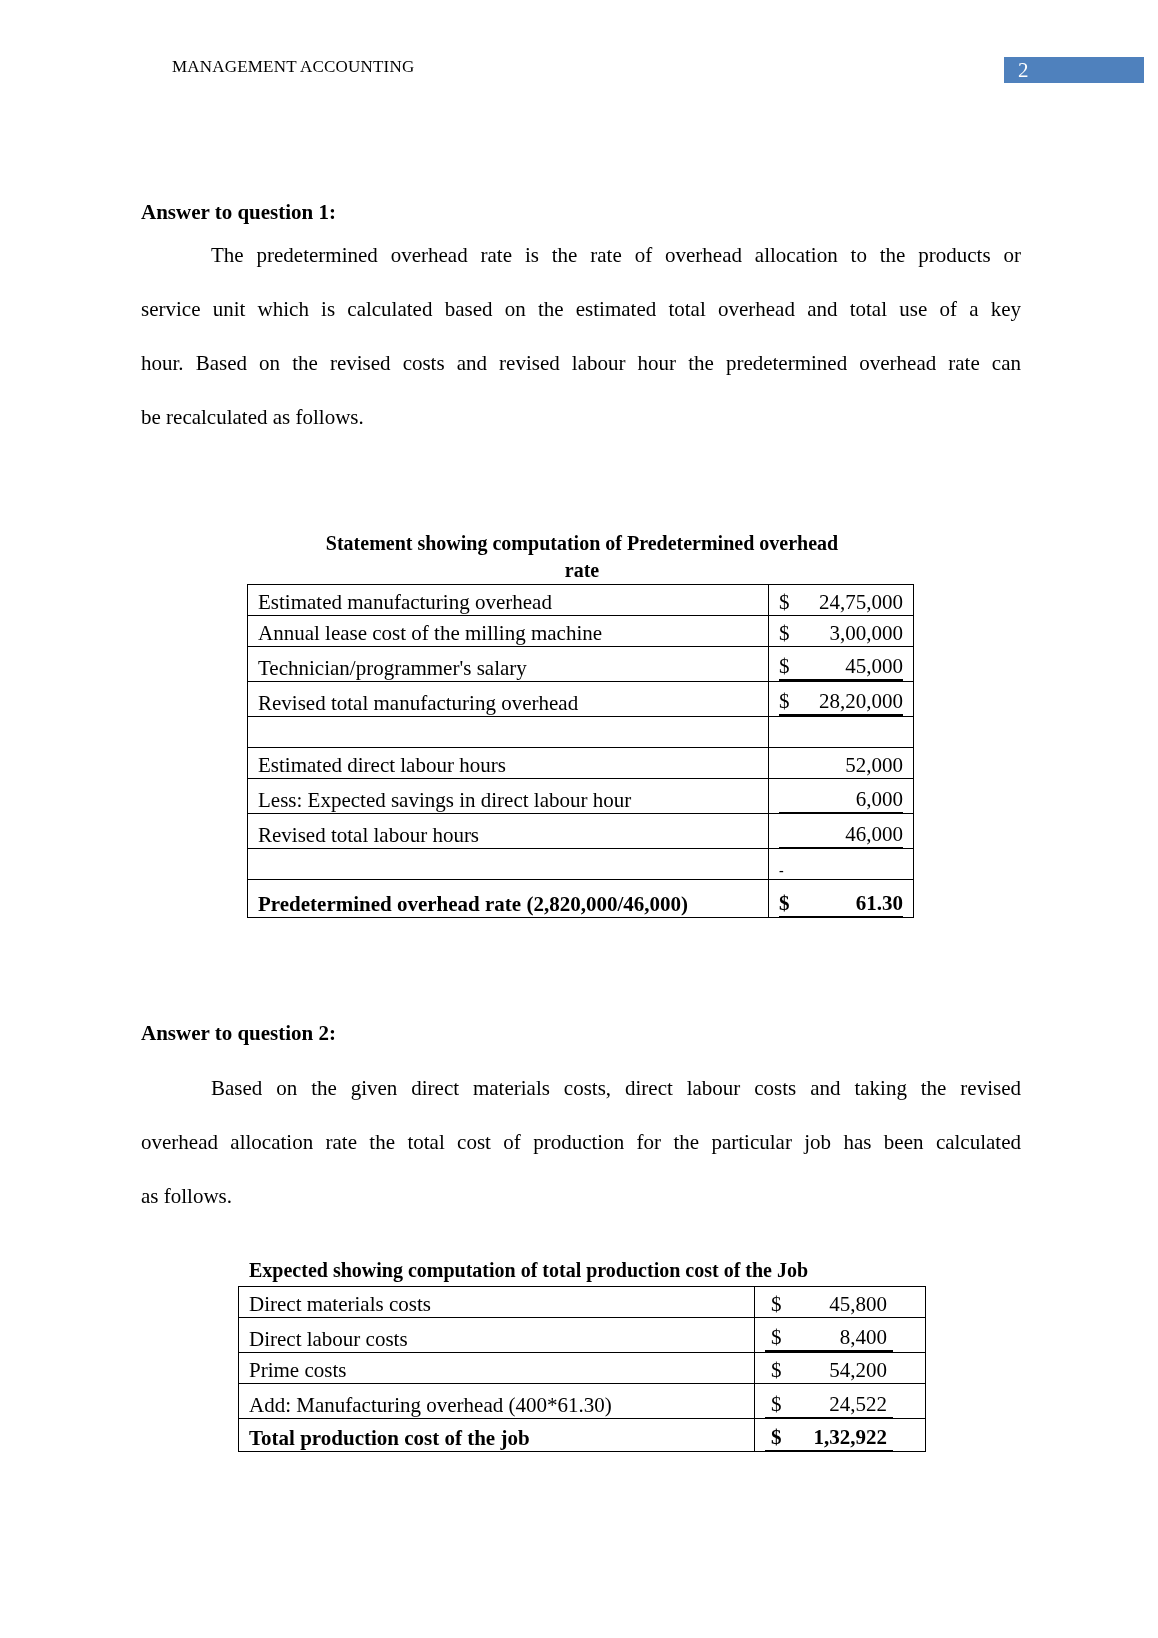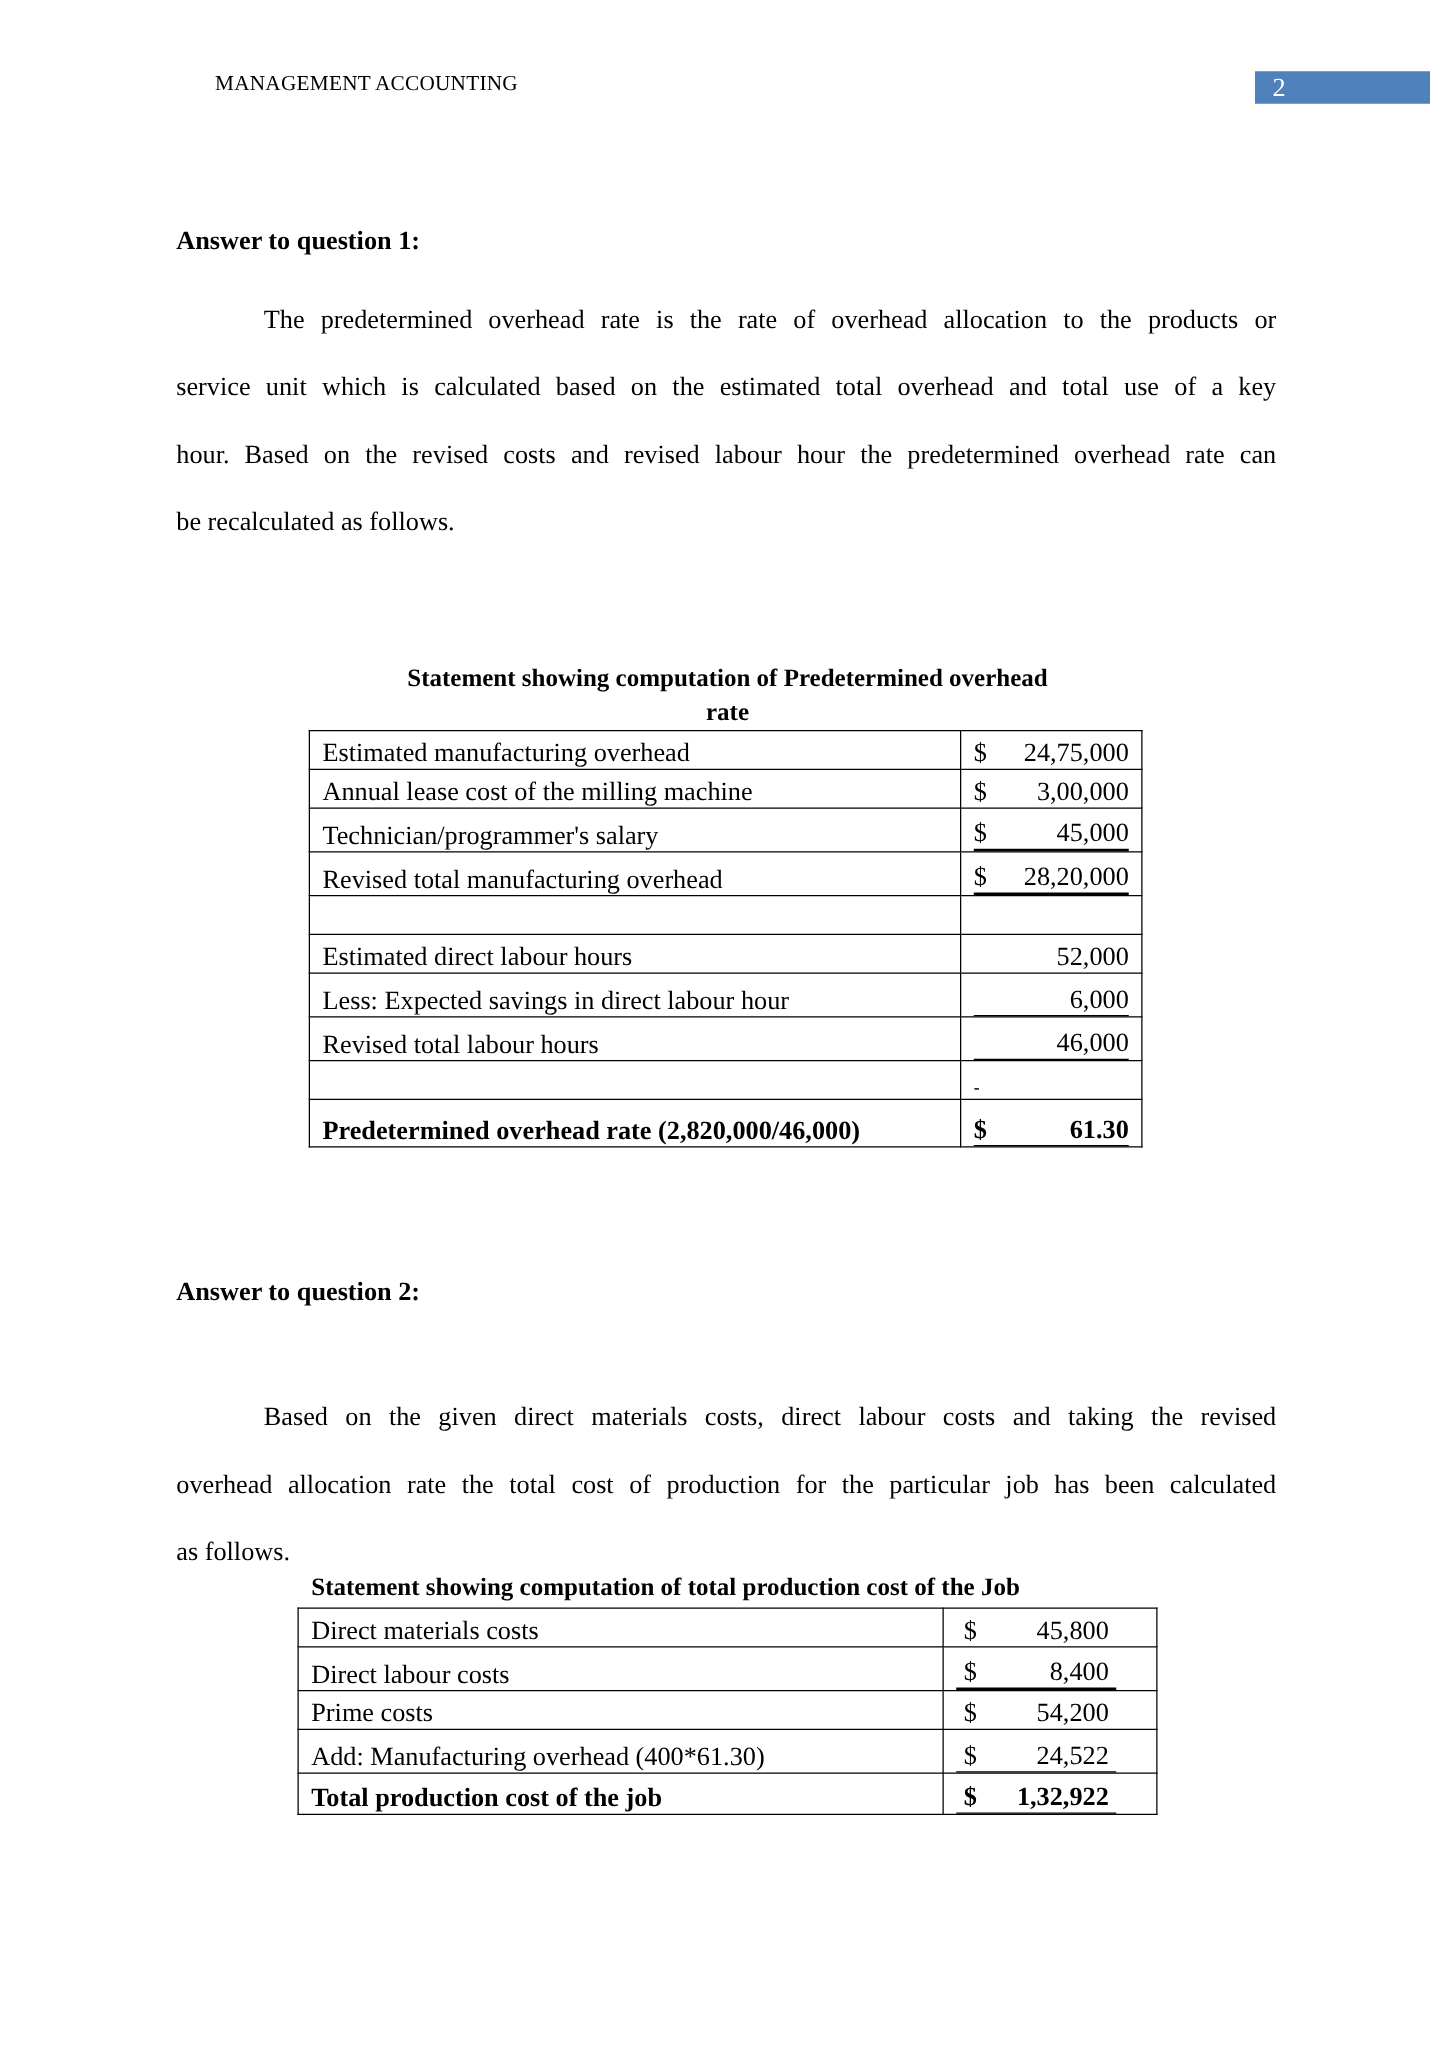--- a/index.html
+++ b/index.html
@@ -25,21 +25,21 @@
   .ulthin { border-bottom: 1px solid #000; }
   .right { text-align: right; }
   .bold { font-weight: bold; }
 </style>
 </head>
 <body>
 
 <div class="header-title">MANAGEMENT ACCOUNTING</div>
 <div class="page-num">2</div>
 
-<div class="heading" style="top:180px;">Answer to question 1:</div>
+<div class="heading" style="top:200px;">Answer to question 1:</div>
 <div class="para" style="top:228px;">
   <span class="line indent">The predetermined overhead rate is the rate of overhead allocation to the products or</span>
   <span class="line">service unit which is calculated based on the estimated total overhead and total use of a key</span>
   <span class="line">hour. Based on the revised costs and revised labour hour the predetermined overhead rate can</span>
   <span class="line last">be recalculated as follows.</span>
 </div>
 
 <div class="tbl-caption" style="left:247px; top:530px; width:670px;">
   <div>Statement showing computation of Predetermined overhead</div>
   <div>rate</div>
@@ -102,27 +102,27 @@
   <tr style="height:38px;">
     <td class="bold">Predetermined overhead rate (2,820,000/46,000)</td>
     <td class="amt bold">
           <div class="amtwrap ulthin"><span>$</span><span>61.30</span></div>
         </td>
   </tr>
 </tbody>
   </table>
 
 <div class="heading" style="top:1021px;">Answer to question 2:</div>
-<div class="para" style="top:1106px;">
+<div class="para" style="top:1061px;">
   <span class="line indent">Based on the given direct materials costs, direct labour costs and taking the revised</span>
   <span class="line">overhead allocation rate the total cost of production for the particular job has been calculated</span>
   <span class="line last">as follows.</span>
 </div>
 
-<div class="tbl-caption" style="left:238px; top:1257px; width:690px; text-align:left; padding-left:11px;">Statement showing computation of total production cost of the Job</div>
+<div class="tbl-caption" style="left:238px; top:1257px; width:690px; text-align:left; padding-left:11px;">Expected showing computation of total production cost of the Job</div>
 
 <table class="stmt" style="left:238px; top:1286px; width:688px;">
   <colgroup>
       <col style="width:517px">
       <col style="width:171px">
     </colgroup>
   <tbody>
       <tr style="height:31px;">
     <td>Direct materials costs</td>
     <td class="amt" style="padding-right:38px;">

